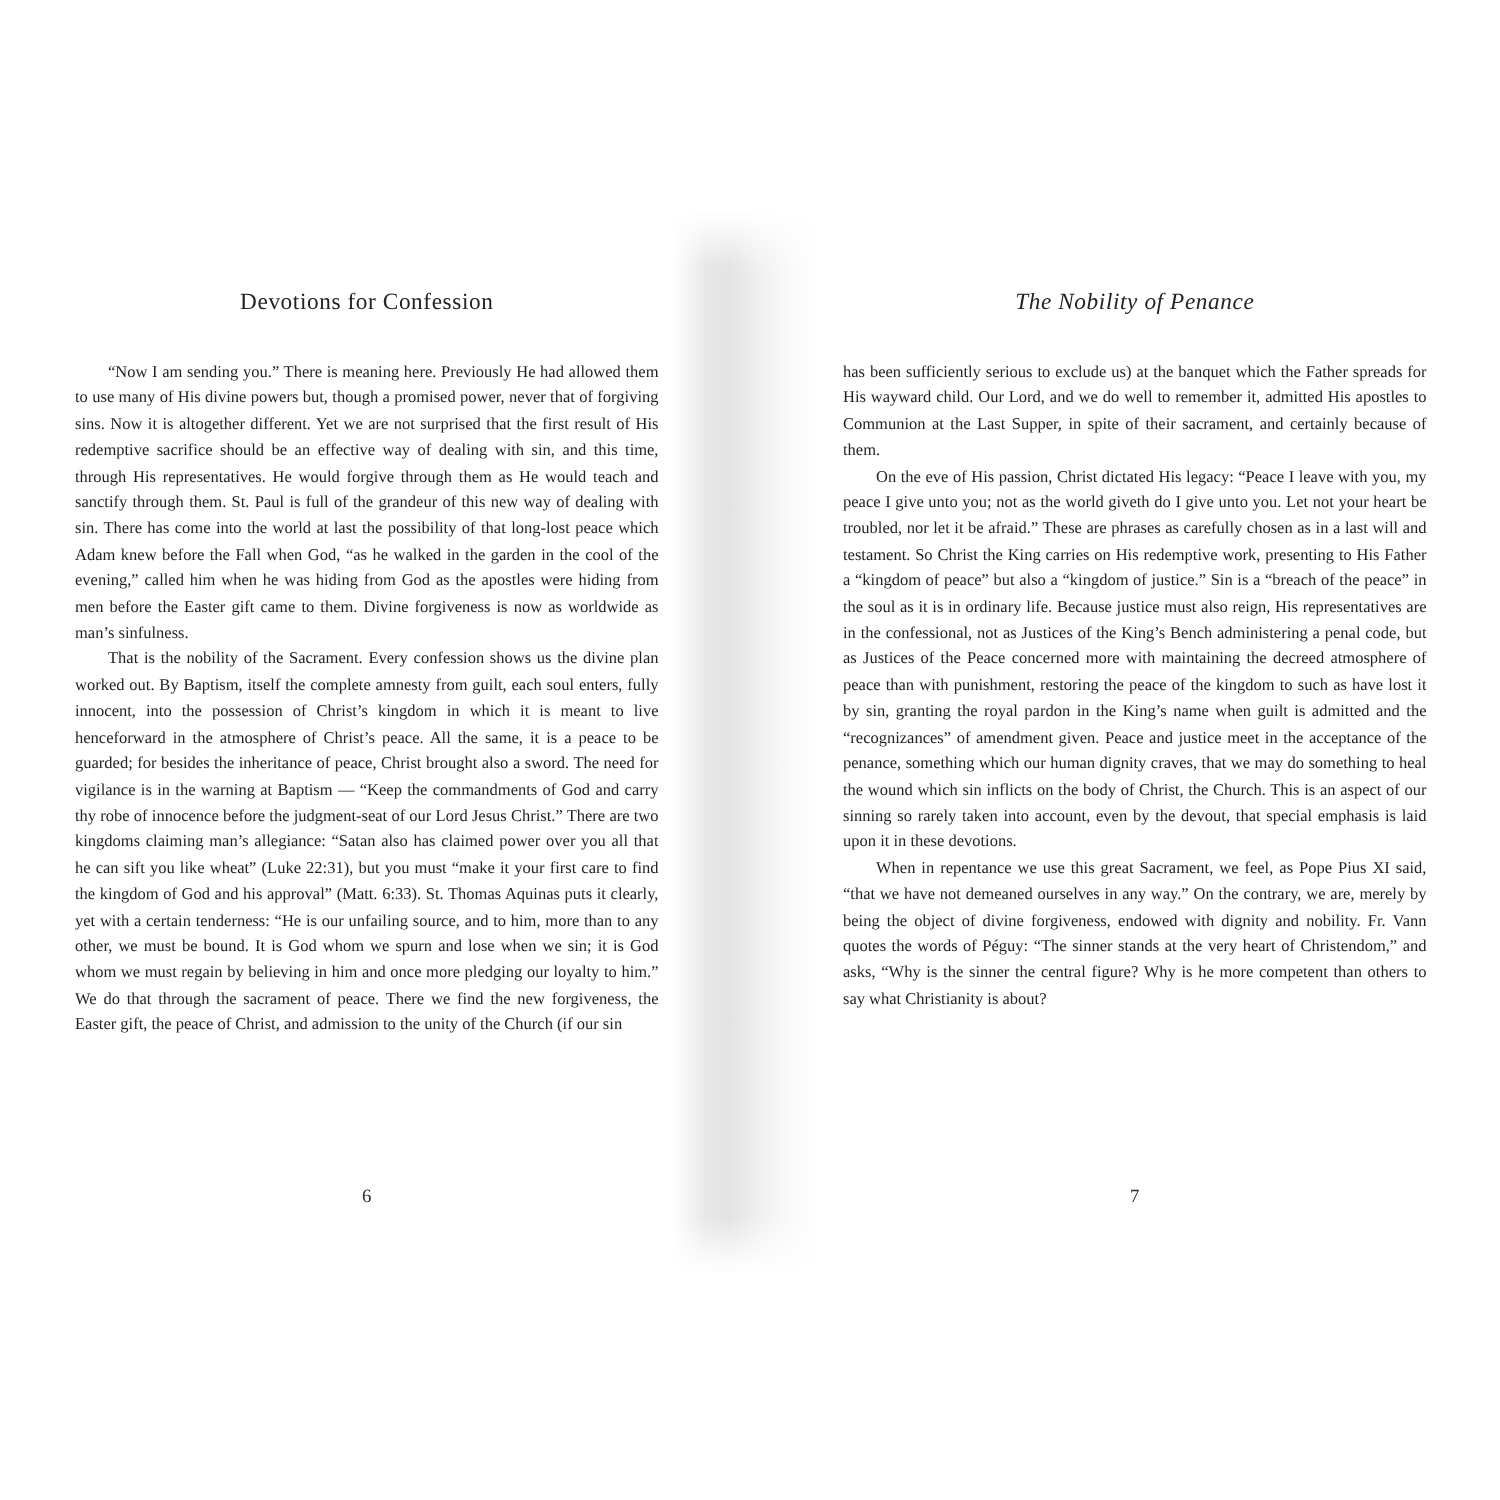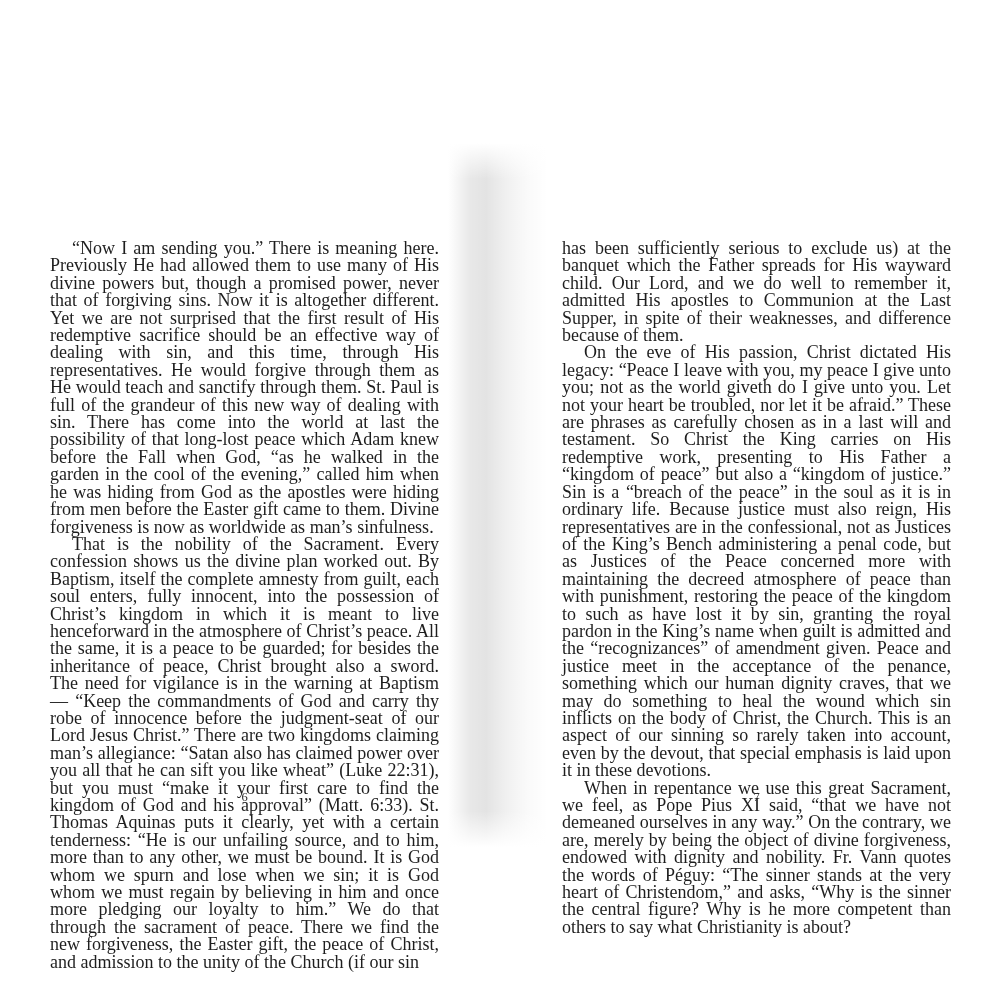--- a/index.html
+++ b/index.html
@@ -35,21 +35,21 @@
     color: #232323;
     white-space: nowrap;
   }
   .running-header.italic { font-style: italic; }
 
   .body-text {
     position: absolute;
     top: 240px;
     left: 0;
     width: 100%;
-    font-size: 18px;
+    font-size: 11px;
     line-height: 17.4px;
     text-align: justify;
     color: #1e1e1e;
   }
   .body-text p {
     margin: 0;
     padding: 0;
     text-indent: 22px;
   }
   .body-text p.no-indent { text-indent: 0; }
@@ -94,31 +94,33 @@
     bottom: 0;
     background: linear-gradient(to top, #ffffff, rgba(255,255,255,0));
   }
 </style>
 </head>
 <body>
 
 <div class="spread">
 
   <section class="page left">
+    <header class="running-header">Devotions for Confession</header>
     <div class="body-text">
       <p>“Now I am sending you.” There is meaning here. Previously He had allowed them to use many of His divine powers but, though a promised power, never that of forgiving sins. Now it is altogether different. Yet we are not surprised that the first result of His redemptive sacrifice should be an effective way of dealing with sin, and this time, through His representatives. He would forgive through them as He would teach and sanctify through them. St. Paul is full of the grandeur of this new way of dealing with sin. There has come into the world at last the possibility of that long-lost peace which Adam knew before the Fall when God, “as he walked in the garden in the cool of the evening,” called him when he was hiding from God as the apostles were hiding from men before the Easter gift came to them. Divine forgiveness is now as worldwide as man’s sinfulness.</p>
       <p>That is the nobility of the Sacrament. Every confession shows us the divine plan worked out. By Baptism, itself the complete amnesty from guilt, each soul enters, fully innocent, into the possession of Christ’s kingdom in which it is meant to live henceforward in the atmosphere of Christ’s peace. All the same, it is a peace to be guarded; for besides the inheritance of peace, Christ brought also a sword. The need for vigilance is in the warning at Baptism — “Keep the commandments of God and carry thy robe of innocence before the judgment-seat of our Lord Jesus Christ.” There are two kingdoms claiming man’s allegiance: “Satan also has claimed power over you all that he can sift you like wheat” (Luke 22:31), but you must “make it your first care to find the kingdom of God and his approval” (Matt. 6:33). St. Thomas Aquinas puts it clearly, yet with a certain tenderness: “He is our unfailing source, and to him, more than to any other, we must be bound. It is God whom we spurn and lose when we sin; it is God whom we must regain by believing in him and once more pledging our loyalty to him.” We do that through the sacrament of peace. There we find the new forgiveness, the Easter gift, the peace of Christ, and admission to the unity of the Church (if our sin</p>
     </div>
     <div class="page-number">6</div>
   </section>
 
   <div class="gutter"></div>
 
   <section class="page right">
+    <header class="running-header italic">The Nobility of Penance</header>
     <div class="body-text">
-      <p class="no-indent">has been sufficiently serious to exclude us) at the banquet which the Father spreads for His wayward child. Our Lord, and we do well to remember it, admitted His apostles to Communion at the Last Supper, in spite of their weaknesses, and difference because of them.</p>
+      <p class="no-indent">has been sufficiently serious to exclude us) at the banquet which the Father spreads for His wayward child. Our Lord, and we do well to remember it, admitted His apostles to Communion at the Last Supper, in spite of their sacrament, and certainly because of them.</p>
       <p>On the eve of His passion, Christ dictated His legacy: “Peace I leave with you, my peace I give unto you; not as the world giveth do I give unto you. Let not your heart be troubled, nor let it be afraid.” These are phrases as carefully chosen as in a last will and testament. So Christ the King carries on His redemptive work, presenting to His Father a “kingdom of peace” but also a “kingdom of justice.” Sin is a “breach of the peace” in the soul as it is in ordinary life. Because justice must also reign, His representatives are in the confessional, not as Justices of the King’s Bench administering a penal code, but as Justices of the Peace concerned more with maintaining the decreed atmosphere of peace than with punishment, restoring the peace of the kingdom to such as have lost it by sin, granting the royal pardon in the King’s name when guilt is admitted and the “recognizances” of amendment given. Peace and justice meet in the acceptance of the penance, something which our human dignity craves, that we may do something to heal the wound which sin inflicts on the body of Christ, the Church. This is an aspect of our sinning so rarely taken into account, even by the devout, that special emphasis is laid upon it in these devotions.</p>
       <p>When in repentance we use this great Sacrament, we feel, as Pope Pius XI said, “that we have not demeaned ourselves in any way.” On the contrary, we are, merely by being the object of divine forgiveness, endowed with dignity and nobility. Fr. Vann quotes the words of Péguy: “The sinner stands at the very heart of Christendom,” and asks, “Why is the sinner the central figure? Why is he more competent than others to say what Christianity is about?</p>
     </div>
     <div class="page-number">7</div>
   </section>
 
 </div>
 
 </body></html>

